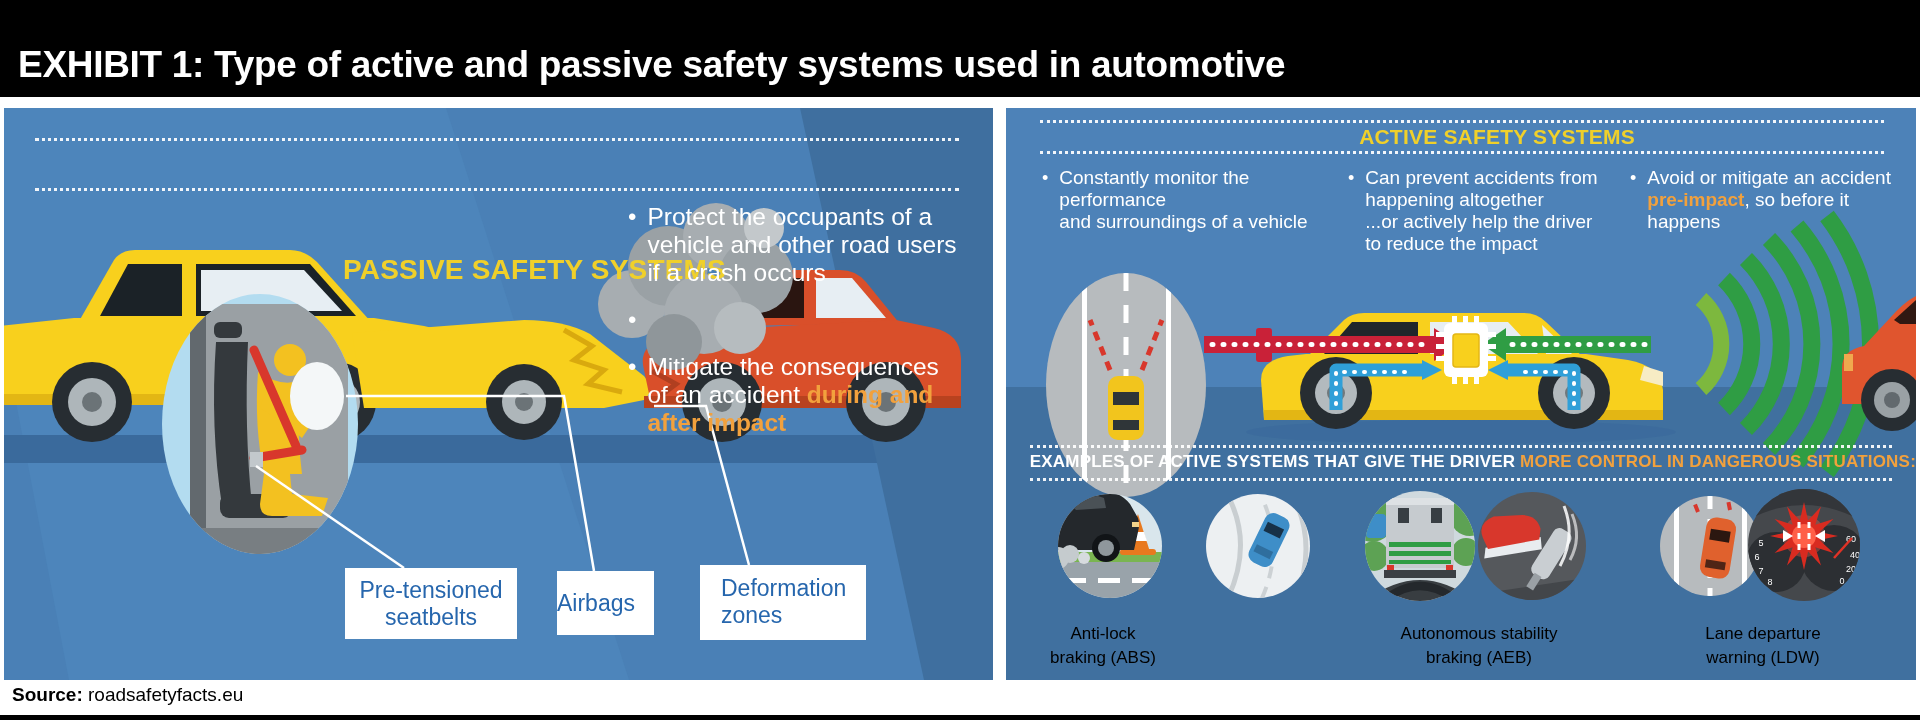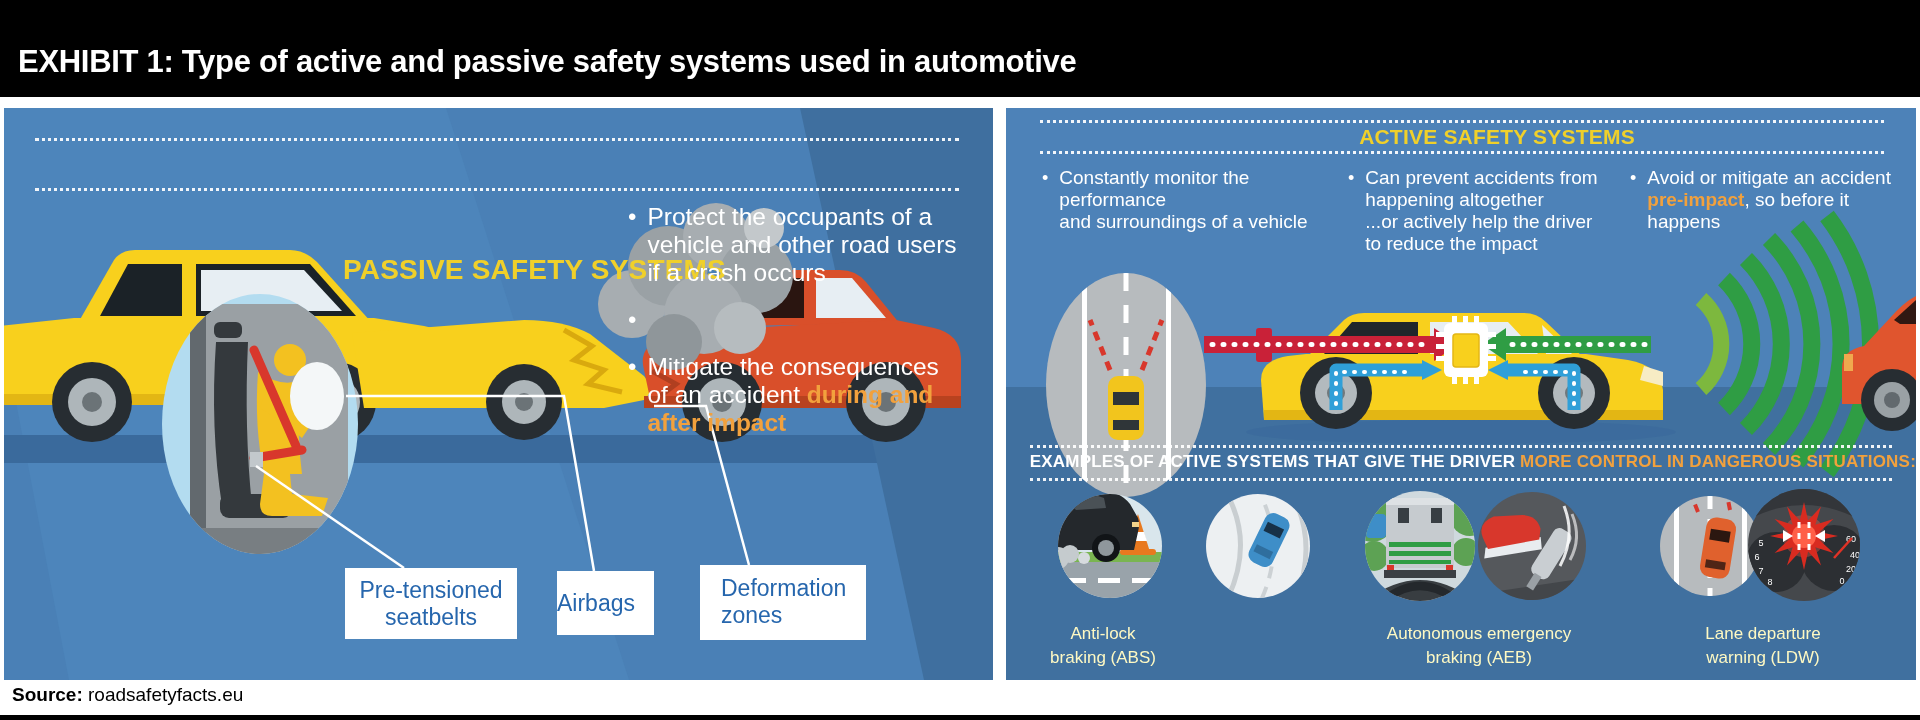--- a/index.html
+++ b/index.html
@@ -1,21 +1,21 @@
 <!DOCTYPE html>
 <html><head>
 <meta charset="utf-8">
 <style>
   html,body{margin:0;padding:0;background:#ffffff;}
   .page{position:relative;width:1920px;height:720px;background:#fff;overflow:hidden;
         font-family:"Liberation Sans",sans-serif;}
   .abs{position:absolute;}
   
   .topbar{left:0;top:0;width:1920px;height:97px;background:#000;}
-  .topbar .title{position:absolute;left:18px;top:44px;color:#fff;font-size:31px;font-weight:700;
+  .topbar .title{position:absolute;left:18px;top:44px;color:#fff;font-size:37px;font-weight:700;
                  letter-spacing:-0.3px;white-space:nowrap;}
   
   .panel{top:108px;height:572px;overflow:hidden;}
   .panel-left{left:4px;width:989px;background:#4a80b6;}
   .panel-right{left:1006px;width:910px;background:#4d82b8;}
   .panel svg{position:absolute;left:0;top:0;}
   .dot-line{position:absolute;height:0;border-top:3px dotted rgba(255,255,255,0.92);}
   .panel-title{position:absolute;width:100%;text-align:center;color:#f0d02a;font-weight:700;
                letter-spacing:0.2px;white-space:nowrap;padding-left:36px;}
   .pt-left{top:146px;font-size:28px;}
@@ -26,21 +26,21 @@
   .hl{color:#f2a13d;font-weight:700;}
   .bullets-left{left:624px;top:95px;width:362px;font-size:24.5px;line-height:28px;}
   .bullets-left .b-dot{font-size:24px;line-height:28px;}
   .col{position:absolute;top:59px;font-size:19px;line-height:22px;color:#fff;}
   .col .b-dot{font-size:18px;line-height:22px;}
   .callout{position:absolute;background:#fff;color:#2666ad;font-size:23px;line-height:27px;
            box-sizing:border-box;}
   .callout .txt{white-space:pre-line;}
   .examples-heading{position:absolute;top:344px;width:100%;text-align:right;color:#fff;
                     font-size:17px;font-weight:700;letter-spacing:0.2px;white-space:nowrap;}
-  .ex-label{position:absolute;top:514px;width:220px;text-align:center;color:#fef9c3;
+  .ex-label{position:absolute;top:514px;width:220px;text-align:center;color:#000000;
             font-size:17px;line-height:24px;white-space:pre-line;}
   .sourcebar{left:12px;top:684px;color:#000;font-size:19px;}
   .sourcebar b{font-weight:700;}
   .bottombar{left:0;top:715px;width:1920px;height:5px;background:#000;}
 </style>
 </head>
 <body>
 
 <div class="page">
 
@@ -471,21 +471,21 @@
     </div>
 
     <div class="dot-line" style="left:24px;top:337px;width:862px;"></div>
     <div class="examples-heading">
       <span>EXAMPLES OF ACTIVE SYSTEMS THAT GIVE THE DRIVER </span><span class="hl">MORE CONTROL IN DANGEROUS SITUATIONS:</span>
     </div>
     <div class="dot-line" style="left:24px;top:370px;width:862px;"></div>
 
     <div class="ex-label" style="left:-13px;">Anti-lock
 braking (ABS)</div>
-    <div class="ex-label" style="left:363px;">Autonomous emergency
+    <div class="ex-label" style="left:363px;">Autonomous stability
 braking (AEB)</div>
     <div class="ex-label" style="left:647px;">Lane departure
 warning (LDW)</div>
   </div>
 
   <div class="abs sourcebar">
     <b>Source:</b><span> roadsafetyfacts.eu</span>
   </div>
   <div class="abs bottombar"></div>
 </div>

